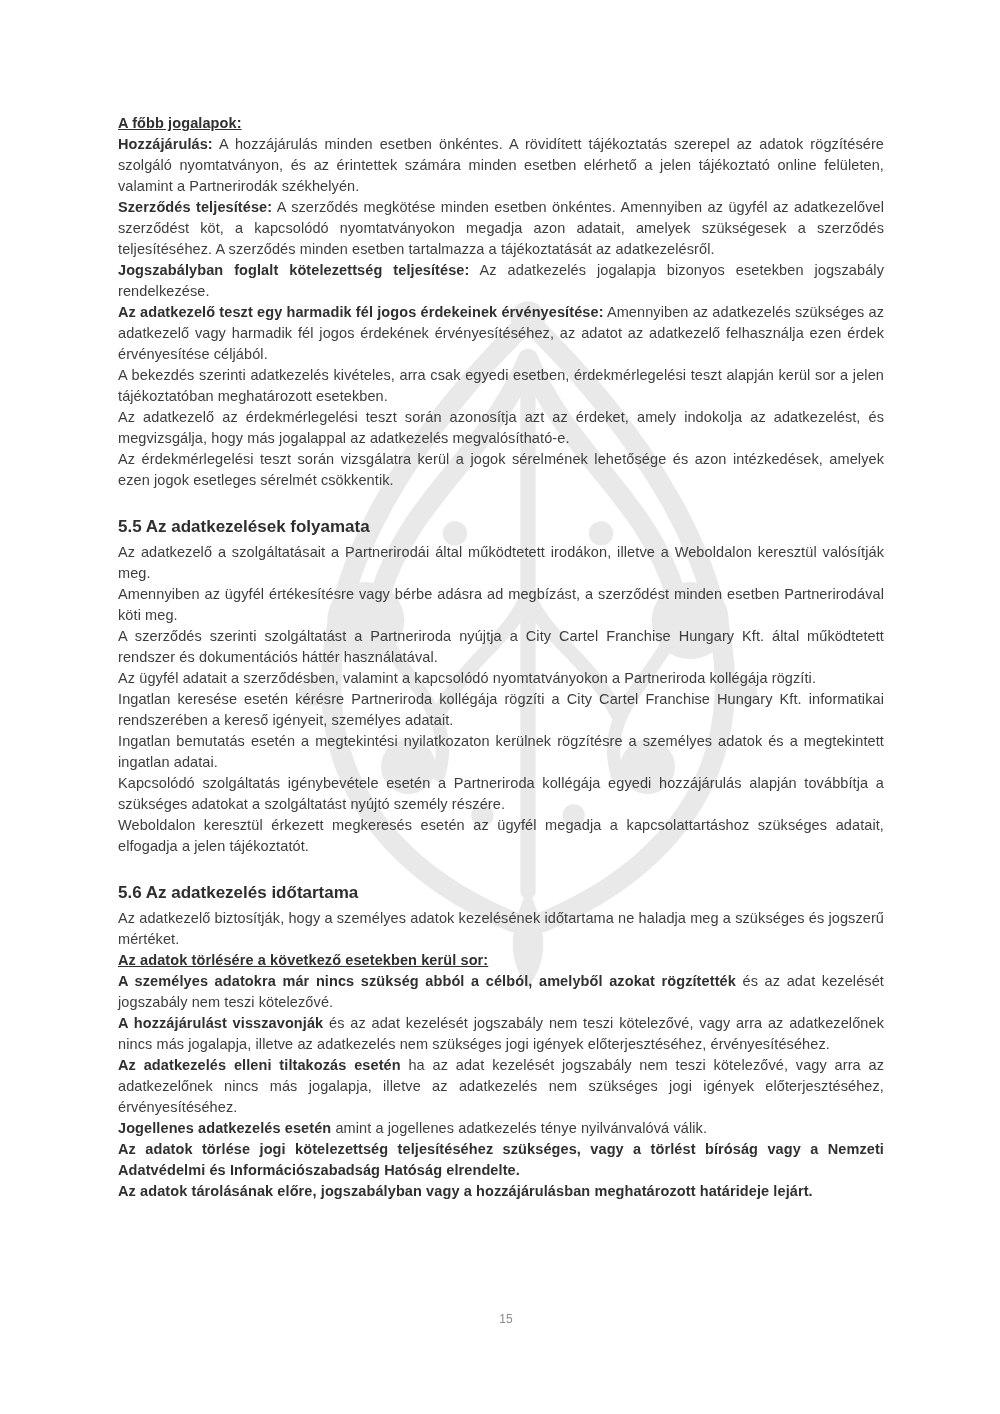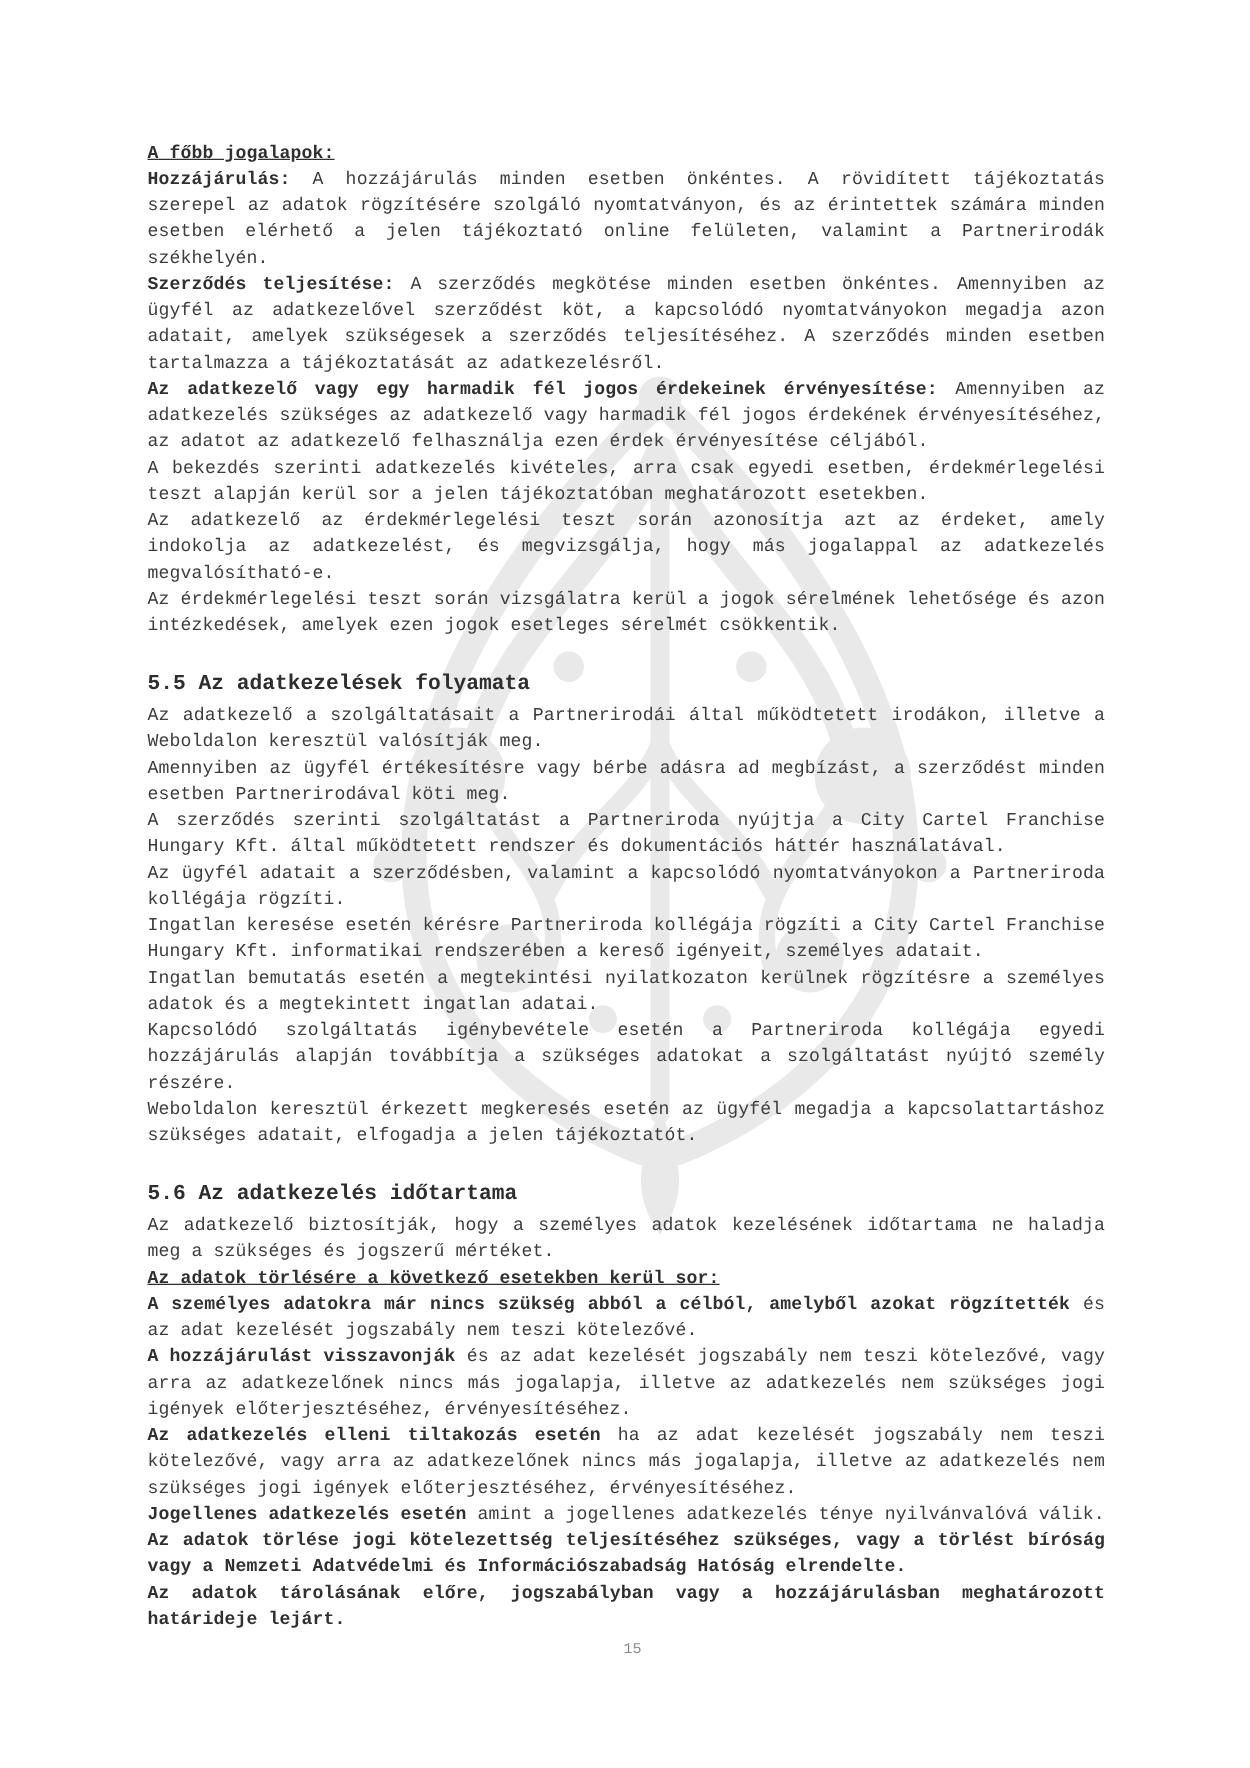--- a/index.html
+++ b/index.html
@@ -8,21 +8,20 @@
     width: 1000px; height: 1414px;
     background: #ffffff;
     font-family: "Liberation Sans", sans-serif;
   }
   .page {
     position: relative;
     width: 1000px; height: 1414px;
     background: #ffffff;
     overflow: hidden;
     color: #3d3d3d;
-    font-family: Liberation Mono, monospace;
   }
   .watermark {
     position: absolute;
     left: 248px; top: 288px;
     width: 560px; height: 720px;
     z-index: 0;
     pointer-events: none;
   }
   .content {
     position: absolute;
@@ -92,22 +91,23 @@
   </svg>
 
   <div class="content">
 
     <p class="para"><b class="u">A főbb jogalapok:</b></p>
 
     <p class="para"><b>Hozzájárulás:</b> <span>A hozzájárulás minden esetben önkéntes.  A rövidített tájékoztatás szerepel az adatok rögzítésére szolgáló nyomtatványon, és az érintettek számára minden esetben elérhető a jelen tájékoztató online felületen, valamint a Partnerirodák székhelyén.</span></p>
 
     <p class="para"><b>Szerződés teljesítése:</b> <span>A szerződés megkötése minden esetben önkéntes. Amennyiben az ügyfél az adatkezelővel szerződést köt, a kapcsolódó nyomtatványokon megadja azon adatait, amelyek szükségesek a szerződés teljesítéséhez. A szerződés minden esetben tartalmazza a tájékoztatását az adatkezelésről.</span></p>
 
+    <p class="para"><b>Jogszabályban foglalt kötelezettség teljesítése:</b> <span>Az adatkezelés jogalapja bizonyos esetekben jogszabály rendelkezése.</span></p>
 
-    <p class="para"><b>Az adatkezelő vagy egy harmadik fél jogos érdekeinek érvényesítése:</b> <span>Amennyiben az adatkezelés szükséges az adatkezelő vagy harmadik fél jogos érdekének érvényesítéséhez, az adatot az adatkezelő felhasználja ezen érdek érvényesítése céljából.</span></p>
+    <p class="para"><b>Az adatkezelő teszt egy harmadik fél jogos érdekeinek érvényesítése:</b> <span>Amennyiben az adatkezelés szükséges az adatkezelő vagy harmadik fél jogos érdekének érvényesítéséhez, az adatot az adatkezelő felhasználja ezen érdek érvényesítése céljából.</span></p>
 
     <p class="para"><span>A bekezdés szerinti adatkezelés kivételes, arra csak egyedi esetben, érdekmérlegelési teszt alapján kerül sor a jelen tájékoztatóban meghatározott esetekben.</span></p>
 
     <p class="para"><span>Az adatkezelő az érdekmérlegelési teszt során azonosítja azt az érdeket, amely indokolja az adatkezelést, és megvizsgálja, hogy más jogalappal az adatkezelés megvalósítható-e.</span></p>
 
     <p class="para"><span>Az érdekmérlegelési teszt során vizsgálatra kerül a jogok sérelmének lehetősége és azon intézkedések, amelyek ezen jogok esetleges sérelmét csökkentik.</span></p>
 
     <h2 class="sec">5.5 Az adatkezelések folyamata</h2>
 
     <p class="para"><span>Az adatkezelő a szolgáltatásait a Partnerirodái által működtetett irodákon, illetve a Weboldalon keresztül valósítják meg.</span></p>

